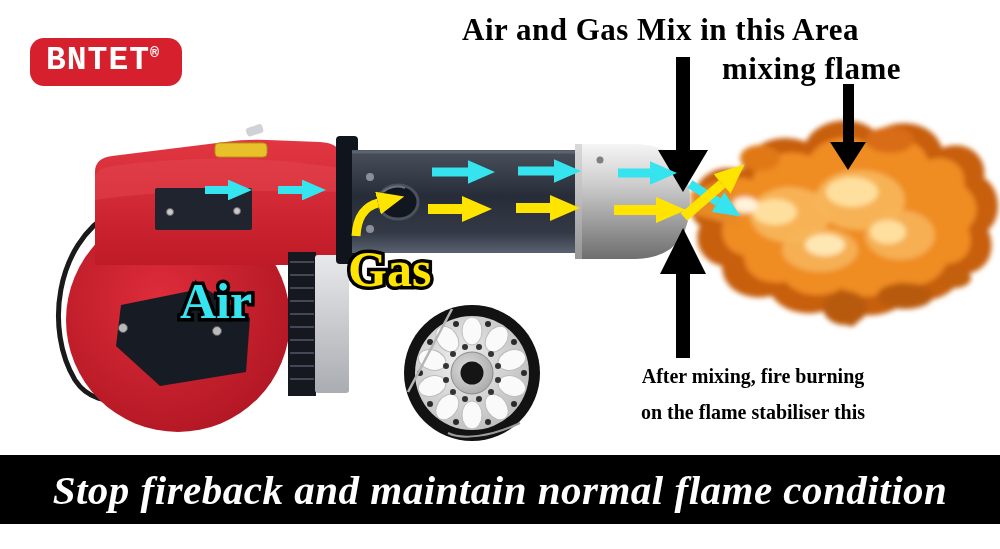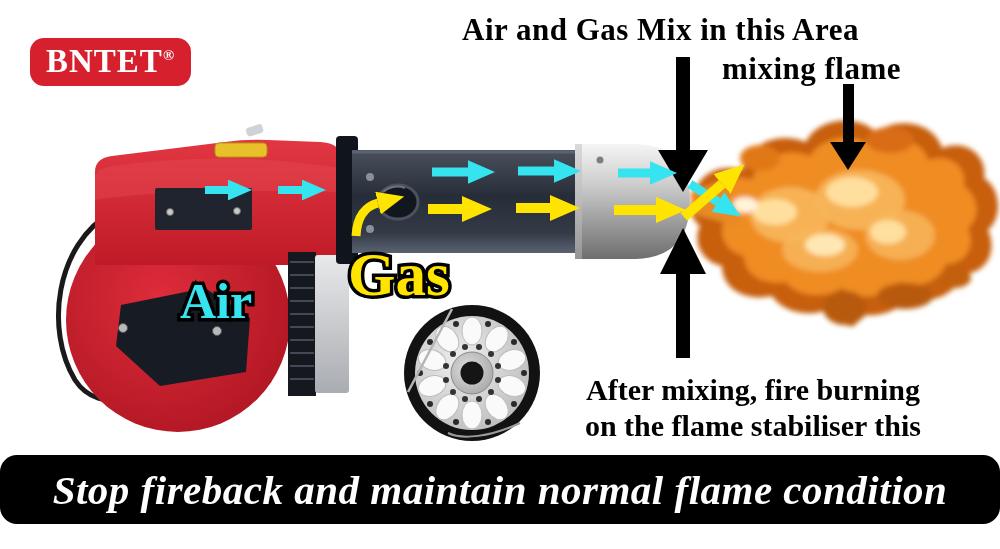--- a/index.html
+++ b/index.html
@@ -11,37 +11,37 @@
   .txt{position:absolute;color:#000;font-weight:bold;white-space:nowrap;}
   .heading{font-size:31px;letter-spacing:.5px;}
   .outlined{
     font-weight:bold;
     -webkit-text-stroke:7px #000;
     paint-order:stroke fill;
     text-shadow:2px 2px 0 #000,-2px 2px 0 #000,2px -2px 0 #000,-2px -2px 0 #000,
                 3px 0 0 #000,-3px 0 0 #000,0 3px 0 #000,0 -3px 0 #000;
   }
   .label-air{left:172px;top:272px;font-size:50px;color:var(--air_cyan,#35e4ee);margin-left:8px;}
-  .label-gas{left:348px;top:240px;font-size:61px;color:var(--gas_yellow,#ffe400);}
+  .label-gas{left:348px;top:240px;font-size:50px;color:var(--gas_yellow,#ffe400);}
   .logo{
     position:absolute;left:30px;top:38px;background:var(--brand_red,#d6202d);
-    color:#fff;border-radius:14px;padding:5px 16px 7px 16px;
-    font-family:Liberation Serif, serif;font-weight:bold;font-size:33px;
+    color:#fff;border-radius:14px;padding:5px 22px 7px 16px;
+    font-family:Liberation Mono, monospace;font-weight:bold;font-size:33px;
     letter-spacing:1px;line-height:1.1;
   }
   .logo sup{font-size:15px;vertical-align:super;line-height:0;}
   .callout-mix{left:462px;top:12px;}
   .callout-flame{left:722px;top:51px;}
   .callout-after{
-    left:537px;top:372px;width:432px;text-align:center;
-    font-size:30px;line-height:36px;white-space:normal;
+    left:537px;top:358px;width:432px;text-align:center;
+    font-size:20px;line-height:36px;white-space:normal;
   }
   .banner{
     position:absolute;left:0;top:455px;width:1000px;height:69px;
-    background:var(--banner_bg,#000);display:flex;align-items:center;justify-content:center;border-radius:17px;
+    background:var(--banner_bg,#000);display:flex;align-items:center;justify-content:center;
   }
   .banner-text{
     color:var(--banner_text,#fff);font-style:italic;font-weight:bold;
     font-size:41px;white-space:nowrap;letter-spacing:.5px;
   }
 </style>
 </head>
 <body>
 
 <div id="stage">

